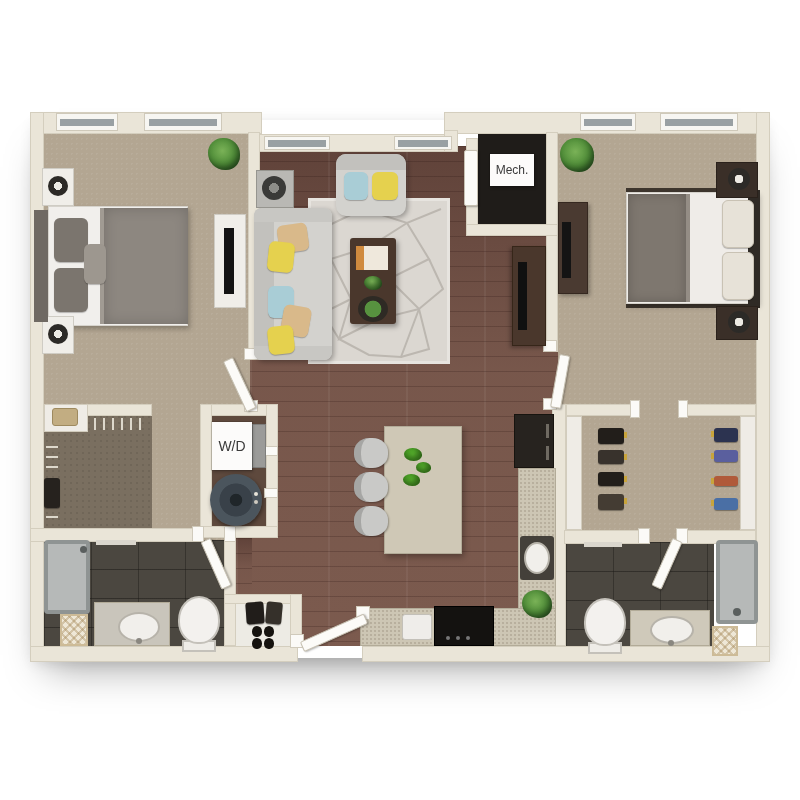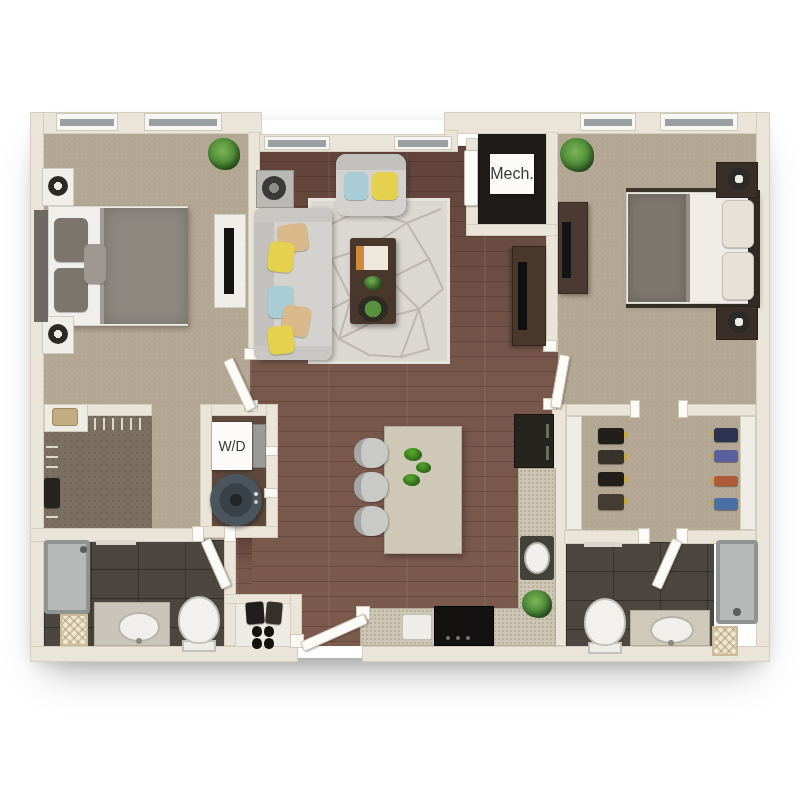--- a/index.html
+++ b/index.html
@@ -191,21 +191,21 @@
   <div class="pillow" style="left:344px;top:172px;width:24px;height:28px;background:#a9cdd6;"></div>
   <div class="pillow" style="left:372px;top:172px;width:26px;height:28px;background:#e5d14e;"></div>
   <div class="furn" style="left:350px;top:238px;width:46px;height:86px;background:#4a372c;border-radius:3px;box-shadow:2px 3px 5px rgba(0,0,0,0.35);z-index:44;"></div>
   <div class="furn" style="left:356px;top:246px;width:32px;height:24px;background:#efe8dc;border-left:8px solid #d08a3e;z-index:45;"></div>
   <div class="plant" style="left:364px;top:276px;width:18px;height:14px;"></div>
   <div class="furn" style="left:358px;top:296px;width:30px;height:26px;border-radius:50%;background:radial-gradient(circle,#57923f 0 40%,#2e2a24 44% 100%);z-index:45;"></div>
   <div class="furn" style="left:512px;top:246px;width:34px;height:100px;background:#4a372c;border:1px solid #362619;box-shadow:-2px 2px 4px rgba(0,0,0,0.3);z-index:44;"></div>
   <div class="furn" style="left:518px;top:262px;width:9px;height:68px;background:#101010;z-index:45;"></div>
 
   <div class="door" style="left:464px;top:150px;width:12px;height:54px;"></div>
-  <div class="label-box" style="left:490px;top:154px;width:44px;height:40px;font-size:16px;">
+  <div class="label-box" style="left:490px;top:154px;width:44px;height:32px;font-size:12px;">
       <span>Mech.</span>
     </div>
 
   <div class="plant" style="left:560px;top:138px;width:34px;height:34px;"></div>
   <div class="furn" style="left:558px;top:202px;width:30px;height:92px;background:#4a3a31;border:1px solid #352820;box-shadow:2px 2px 4px rgba(0,0,0,0.3);z-index:44;"></div>
   <div class="furn" style="left:562px;top:222px;width:9px;height:56px;background:#141414;z-index:45;"></div>
   <div class="furn" style="left:626px;top:188px;width:132px;height:8px;background:#3e362e;z-index:43;"></div>
   <div class="furn" style="left:626px;top:300px;width:132px;height:8px;background:#3e362e;z-index:43;"></div>
   <div class="furn" style="left:626px;top:192px;width:132px;height:112px;background:#efece8;border:1px solid #d4d1ca;box-shadow:2px 3px 5px rgba(0,0,0,0.25);z-index:43;"></div>
   <div class="furn" style="left:628px;top:194px;width:62px;height:108px;background:#7e776f;border-right:4px solid #948d85;box-shadow:inset 0 0 12px rgba(0,0,0,0.2);z-index:44;"></div>

